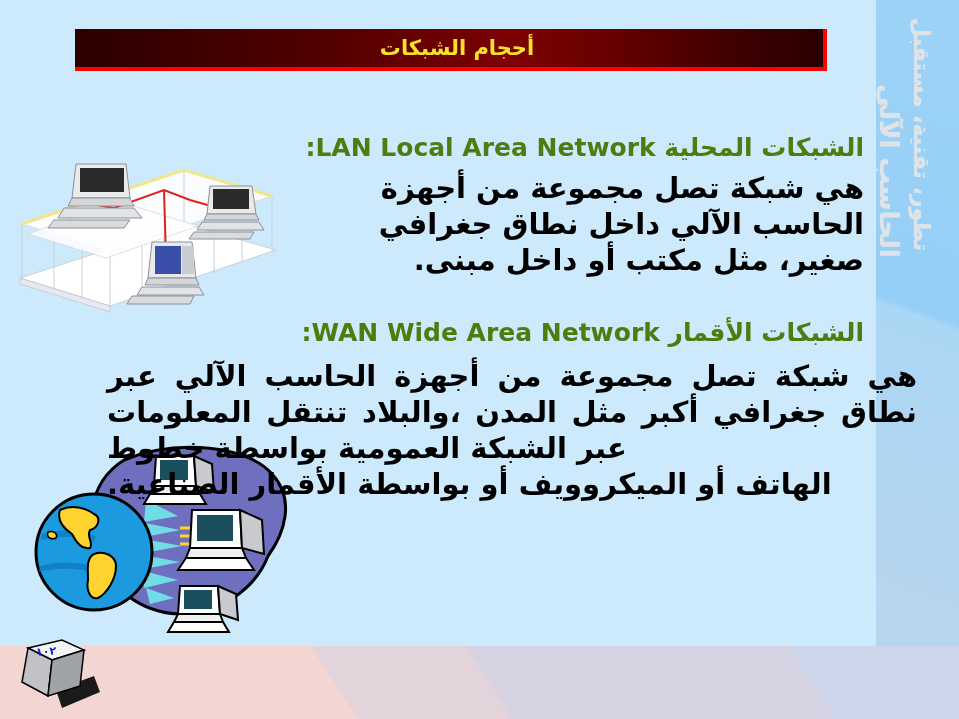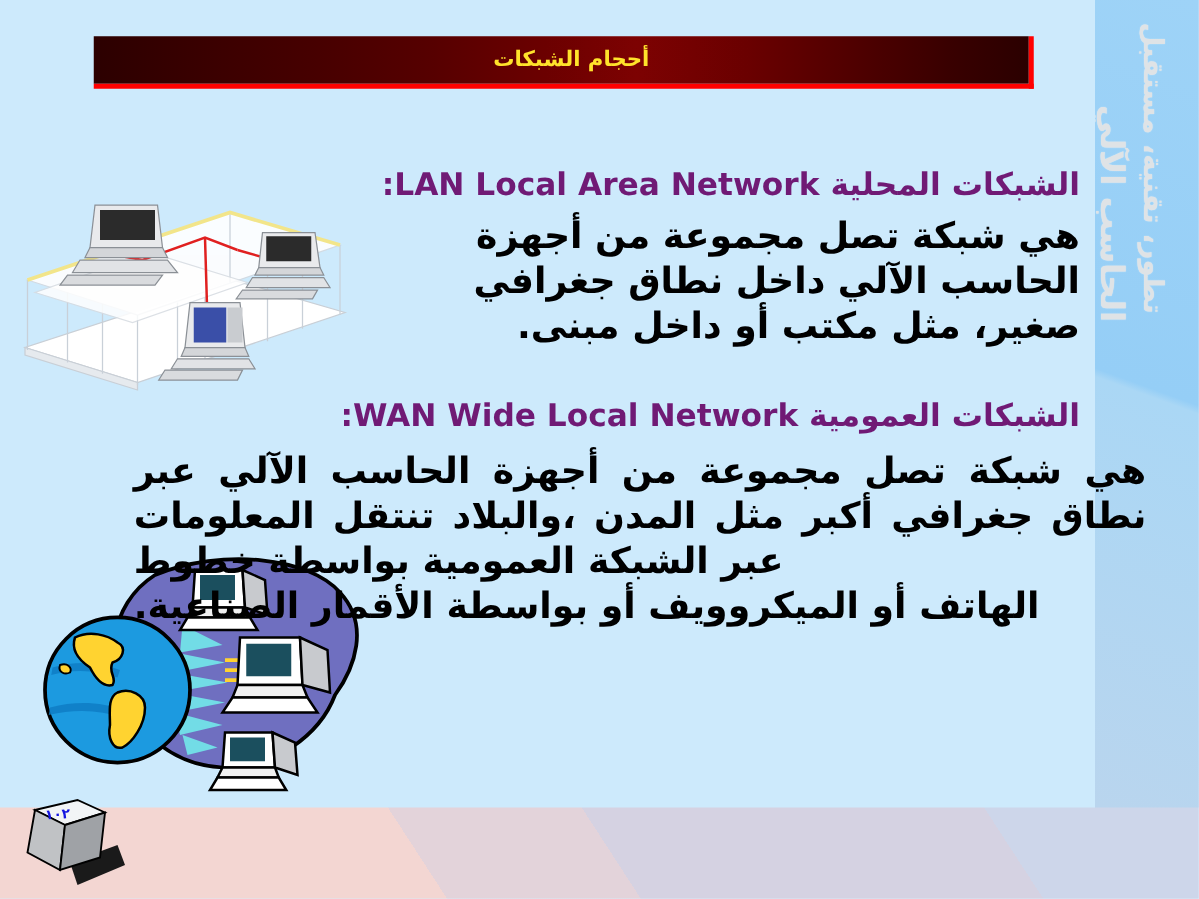--- a/index.html
+++ b/index.html
@@ -61,30 +61,30 @@
        #2c0000 0%, #3a0000 12%, #470000 24%, #560000 36%,
        #6b0000 48%, #7d0202 58%, #6a0000 70%, #4e0000 82%,
        #380000 92%, #2b0000 100%);
     border-right:4px solid #ff0000;
     border-bottom:4px solid #ff0000;
     box-sizing:border-box;
     display:flex;align-items:center;justify-content:center;
   }
   .titlebar-text{
     color:#ffe32b;
-    font-size:17px;font-weight:700;
+    font-size:21px;font-weight:700;
     direction:rtl;unicode-bidi:bidi-override;
     letter-spacing:.5px;
     margin-left:16px;
   }
 
   
   .heading{
     position:absolute;
-    color:#701a75;
+    color:#4d7c0f;
     font-weight:700;
     font-size:25px;
     direction:rtl;
     text-align:right;
     white-space:nowrap;
   }
   .body-text{
     position:absolute;
     color:#000000;
     font-weight:700;
@@ -250,21 +250,21 @@
         <polygon points="150,176 192,176 195,184 146,184" fill="#f0f0f0" stroke="#000000" stroke-width="2"></polygon>
         <polygon points="146,184 195,184 201,194 140,194" fill="#ffffff" stroke="#000000" stroke-width="2"></polygon>
         <polygon points="190,148 208,156 210,182 192,176" fill="#c8cace" stroke="#000000" stroke-width="2"></polygon>
       </g>
     </svg>
   </div>
 
   <div class="heading" id="lan-heading">الشبكات المحلية  LAN  Local Area Network:</div>
   <div class="body-text" id="lan-body">هي شبكة تصل مجموعة من أجهزة الحاسب الآلي داخل نطاق جغرافي صغير، مثل مكتب أو داخل مبنى.</div>
 
-  <div class="heading" id="wan-heading">الشبكات العمومية  WAN  Wide Local Network:</div>
+  <div class="heading" id="wan-heading">الشبكات الأقمار  WAN  Wide Area Network:</div>
   <div class="body-text justify" id="wan-body"><span>هي شبكة تصل مجموعة من أجهزة الحاسب الآلي عبر نطاق جغرافي أكبر مثل المدن ،والبلاد تنتقل المعلومات عبر الشبكة العمومية بواسطة خطوط</span><span class="l3">الهاتف أو الميكروويف أو بواسطة الأقمار الصناعية.</span></div>
 
   <div class="keycap">
     <svg width="104" height="80" viewBox="0 0 104 80">
       <polygon points="40,60 78,46 84,62 46,78" fill="#1a1a1a"></polygon>
       <polygon points="12,18 46,10 68,20 36,30" fill="#f2f4f6" stroke="#000000" stroke-width="1.5"></polygon>
       <polygon points="12,18 36,30 32,66 6,52" fill="#c0c2c5" stroke="#000000" stroke-width="1.5"></polygon>
       <polygon points="36,30 68,20 64,56 32,66" fill="#9fa2a6" stroke="#000000" stroke-width="1.5"></polygon>
     </svg>
   </div>

